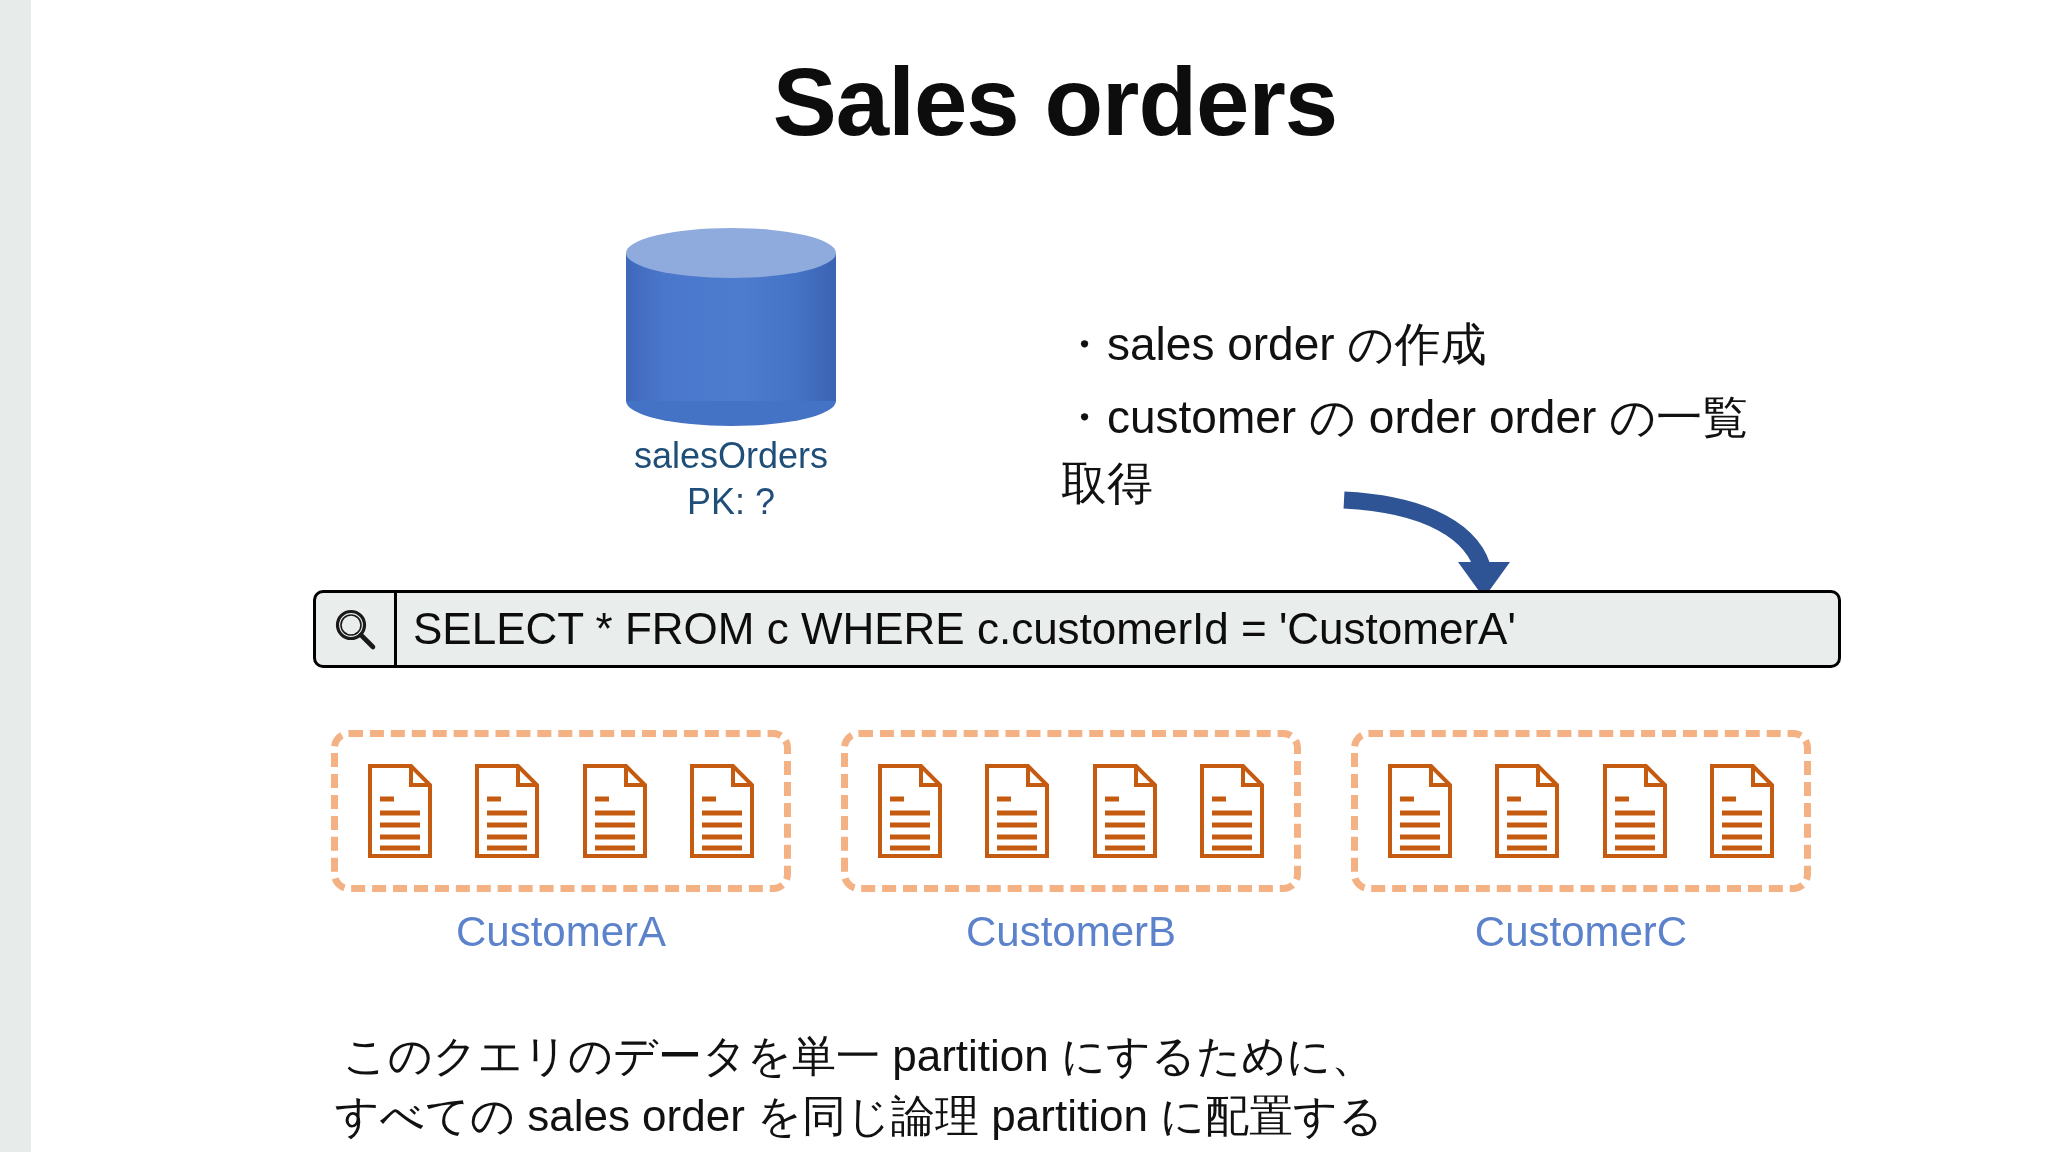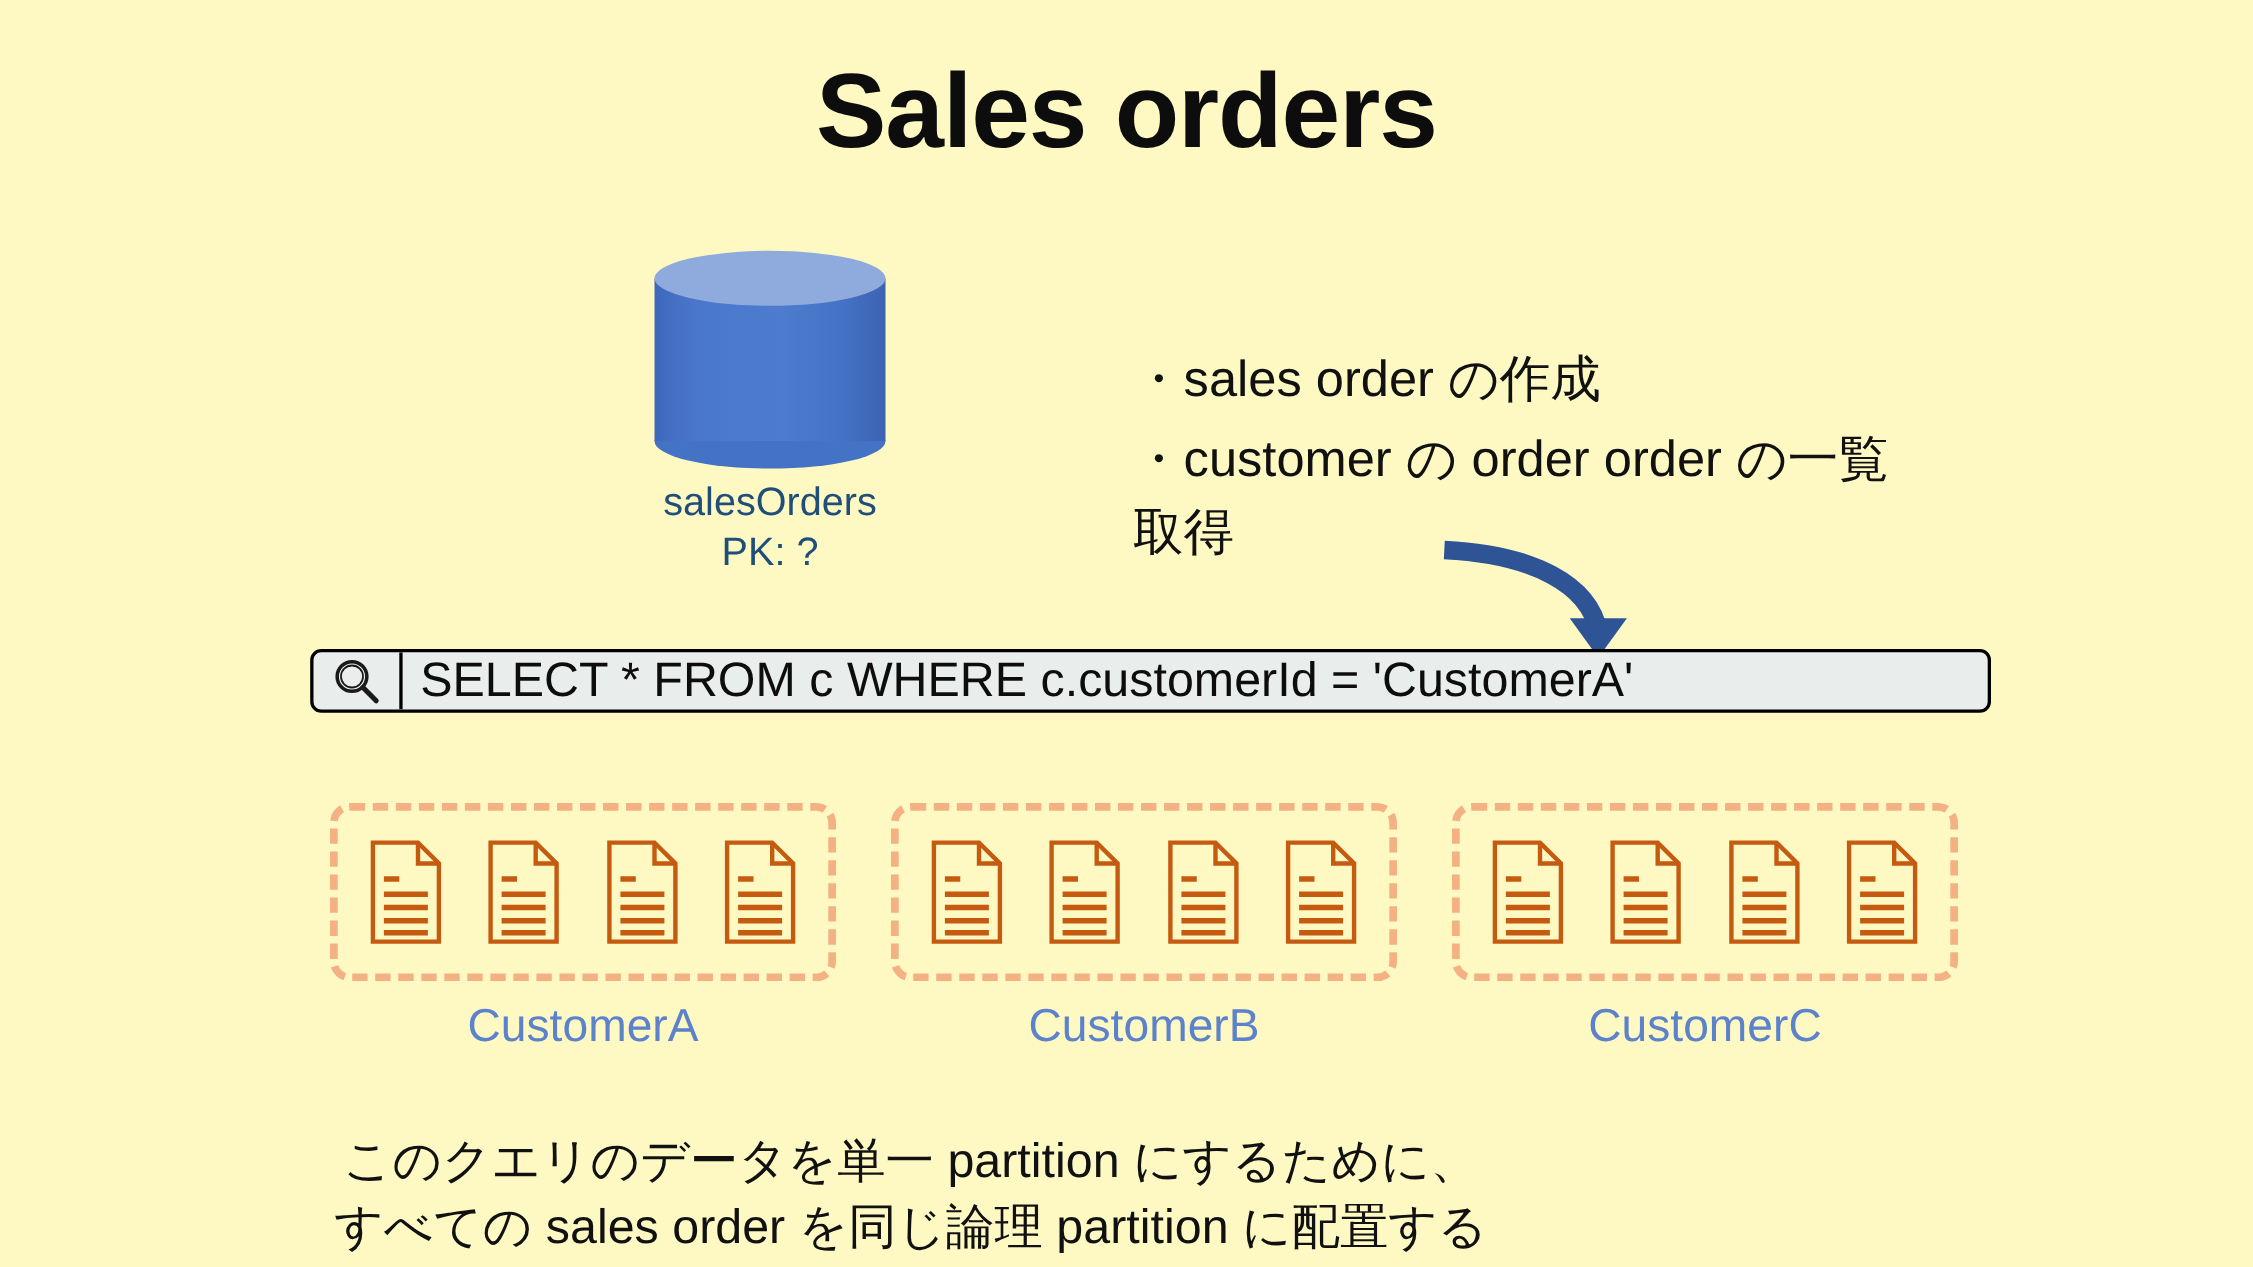--- a/index.html
+++ b/index.html
@@ -10,21 +10,22 @@
     width: 2048px;
     height: 1152px;
     background: #e7ecea;
     font-family: "Liberation Sans", "DejaVu Sans", sans-serif;
     overflow: hidden;
     position: relative;
   }
   .slide {
     position: absolute;
     inset: 0;
-    background: #fef9c3;
+    background: #ffffff;
+    margin-left: 31px;
   }
 
   
   #slide-title {
     position: absolute;
     top: 48px;
     left: 0;
     width: 2048px;
     text-align: center;
     font-size: 96px;
@@ -106,21 +107,21 @@
     width: 240px;
     height: 128px;
   }
 
   
   #query-box {
     position: absolute;
     left: 282px;
     top: 590px;
     width: 1528px;
-    height: 58px;
+    height: 78px;
     box-sizing: border-box;
     border: 3px solid #000000;
     border-radius: 10px;
     background: #e9edeb;
     display: flex;
     align-items: center;
     overflow: hidden;
   }
   #search-icon-cell {
     width: 78px;

